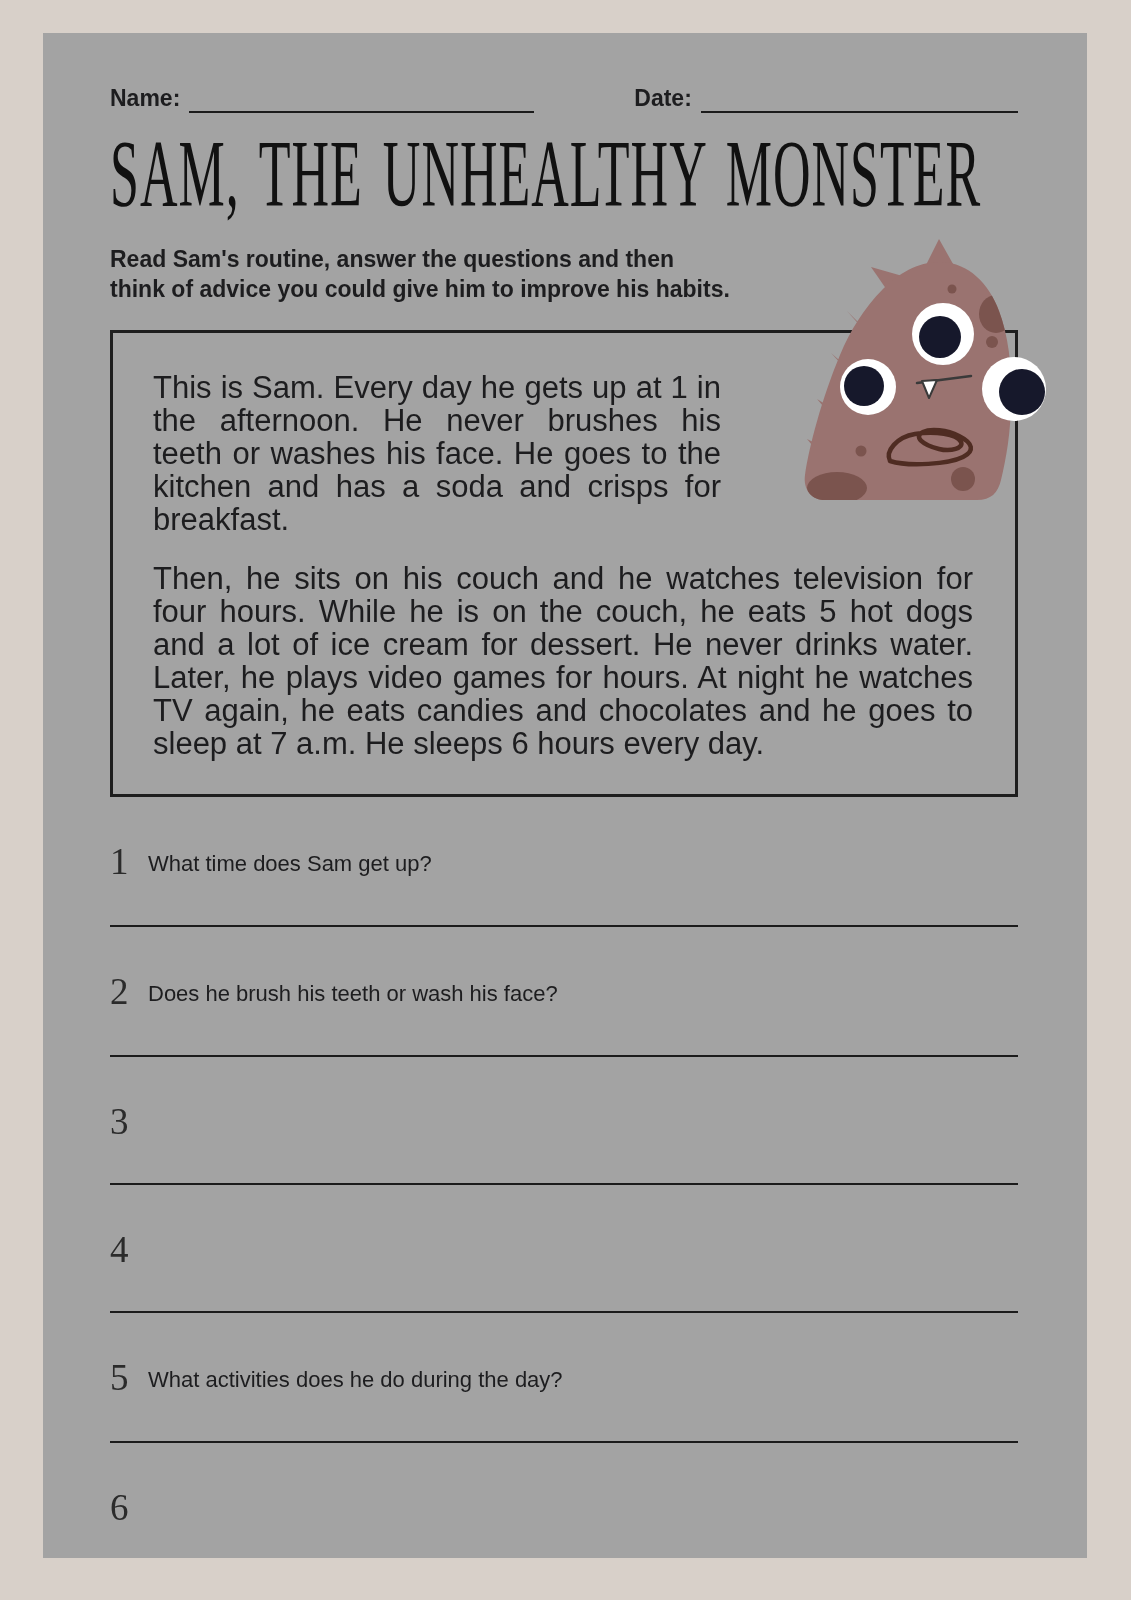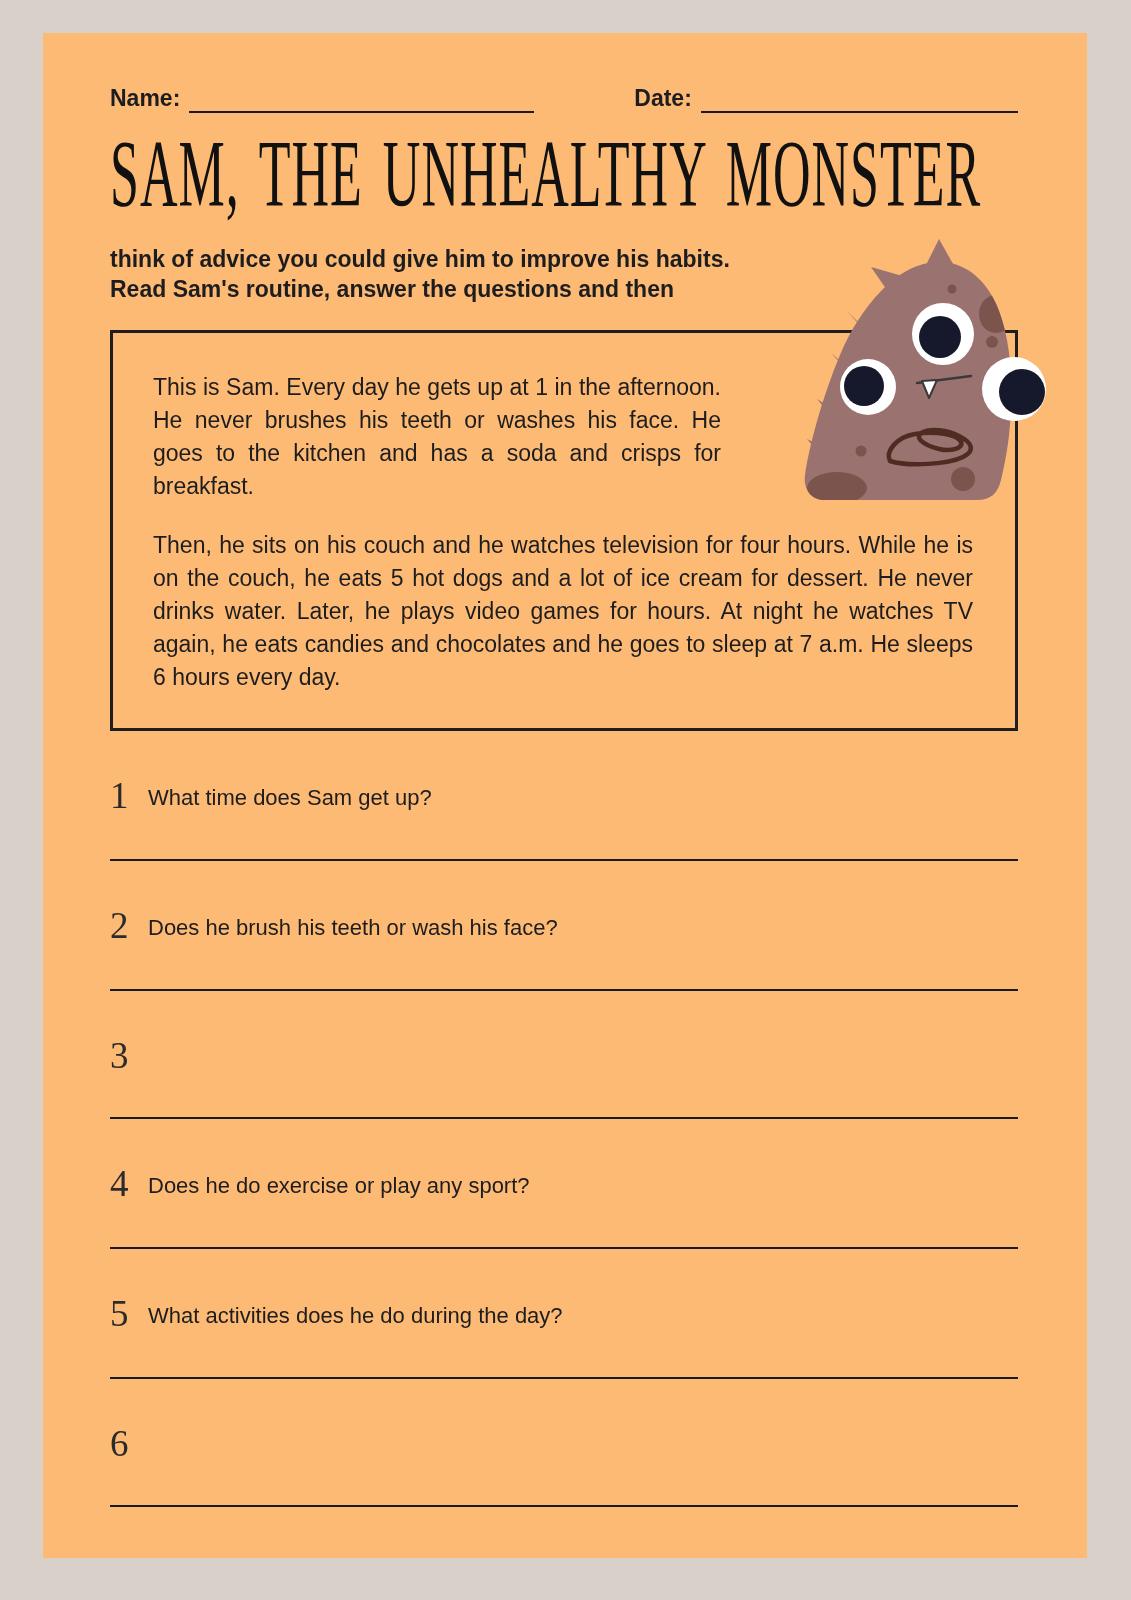--- a/index.html
+++ b/index.html
@@ -46,21 +46,21 @@
   .instructions {
     margin-top:18px;
     font-size:23px; line-height:30px; font-weight:bold;
   }
   
   .passage-box {
     position:relative;
     margin-top:26px;
     border:3px solid #1e1e1e;
     padding:38px 42px 34px 40px;
-    font-size:23px; line-height:33px;
+    font-size:31px; line-height:33px;
     text-align:justify;
   }
   .passage-box p + p { margin-top:26px; }
   .p-first { padding-right:252px; }
   .monster {
     position:absolute;
     left:752px; top:204px;
     width:253px; height:270px;
     z-index:2;
   }
@@ -74,41 +74,41 @@
     font-size:37px; line-height:30px;
     width:26px; flex:none;
     color:#2b2b2b;
   }
   .q-text { font-size:22px; line-height:30px; margin-left:12px; padding-top:2px; }
   .answer-line { border-bottom:2px solid #1b1b1b; margin-top:46px; height:0; }
 </style>
 </head>
 <body style="background-color: rgb(216, 208, 201); color: rgb(29, 29, 31);">
 
-<div class="page" style="background-color: #fdba74;">
+<div class="page" style="background-color: #a3a3a3;">
 
   <div class="field-row">
     <div class="field">
       <span class="label">Name:</span>
       <span class="fill-line name-line"></span>
     </div>
     <div class="field-spacer"></div>
     <div class="field" style="flex:1;">
       <span class="label">Date:</span>
       <span class="fill-line date-line" style="flex:1;"></span>
     </div>
   </div>
 
   <h1 class="title">
     <span>SAM, THE UNHEALTHY MONSTER</span>
   </h1>
 
   <div class="instructions">
+    <div>Read Sam's routine, answer the questions and then</div>
     <div>think of advice you could give him to improve his habits.</div>
-    <div>Read Sam's routine, answer the questions and then</div>
   </div>
 
   <div class="passage-box">
     <p class="p-first">This is Sam. Every day he gets up at 1 in the afternoon. He never brushes his teeth or washes his face. He goes to the kitchen and has a soda and crisps for breakfast.</p>
     <p>Then, he sits on his couch and he watches television for four hours. While he is on the couch, he eats 5 hot dogs and a lot of ice cream for dessert. He never drinks water. Later, he plays video games for hours. At night he watches TV again, he eats candies and chocolates and he goes to sleep at 7 a.m. He sleeps 6 hours every day.</p>
   </div>
 
   <svg class="monster" viewBox="-10 0 253 270" aria-hidden="true">
     <defs>
       <clipPath id="bodyClip">
@@ -177,21 +177,20 @@
     <div class="question">
       <div class="q-row">
         <span class="q-num">3</span>
       </div>
       <div class="answer-line"></div>
     </div>
 
     <div class="question">
       <div class="q-row">
         <span class="q-num">4</span>
-        <span class="q-text">Does he do exercise or play any sport?</span>
       </div>
       <div class="answer-line"></div>
     </div>
 
     <div class="question">
       <div class="q-row">
         <span class="q-num">5</span>
         <span class="q-text">What activities does he do during the day?</span>
       </div>
       <div class="answer-line"></div>

